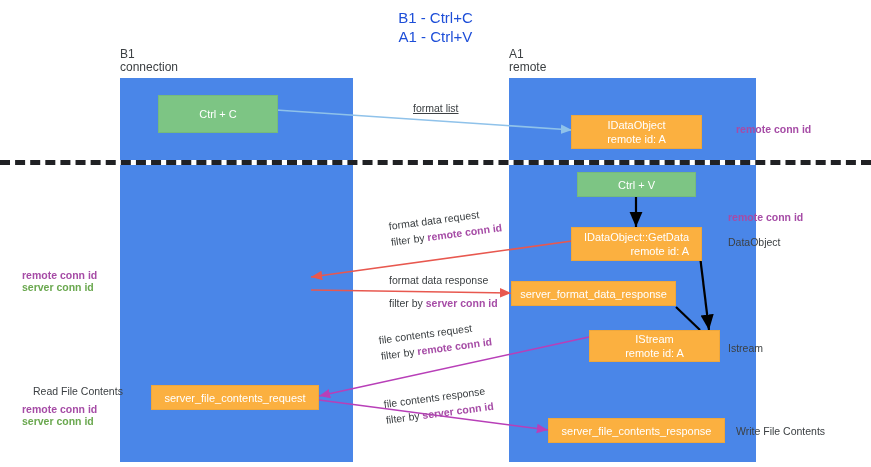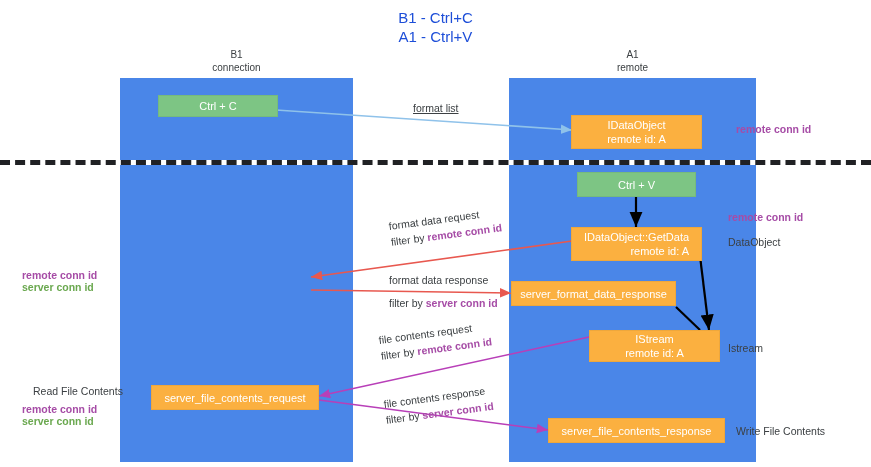--- a/index.html
+++ b/index.html
@@ -14,22 +14,22 @@
   
   .lane{position:absolute;background:#4a86e8;}
 
   
   .title{
     position:absolute;width:100%;text-align:center;
     font-size:15px;color:#1d4ed8;line-height:19px;
     white-space:pre-line;
   }
   .col-head{
-    position:absolute;text-align:center;
-    font-size:10px;color:#3c4043;line-height:13px;
+    position:absolute;text-align:left;
+    font-size:12px;color:#3c4043;line-height:13px;
     white-space:pre-line;
   }
 
   
   .node{
     position:absolute;box-sizing:border-box;
     display:flex;flex-direction:column;
     align-items:center;justify-content:center;
     color:#ffffff;font-size:11px;line-height:14px;
     text-align:center;white-space:pre-line;
@@ -100,21 +100,21 @@
 
     <path d="M700,256 L709,330" stroke="#000000" stroke-width="2.2" fill="none" marker-end="url(#ar-blk)"></path>
 
     <path d="M589,337 L319,396" stroke="#b83fb8" stroke-width="1.6" fill="none" marker-end="url(#ar-mag)"></path>
 
     <path d="M319,400 L548,430" stroke="#b83fb8" stroke-width="1.6" fill="none" marker-end="url(#ar-mag)"></path>
 
     <path d="M676,307 L700,330" stroke="#000000" stroke-width="2.2" fill="none"></path>
   </svg>
 
-  <div class="node green" style="left:158px;top:95px;width:120px;height:22px;">Ctrl + C</div>
+  <div class="node green" style="left:158px;top:95px;width:120px;height:38px;">Ctrl + C</div>
 
   <div class="node orange" style="left:571px;top:115px;width:131px;height:34px;">IDataObject
 remote id: A</div>
 
   <div class="node green" style="left:577px;top:172px;width:119px;height:25px;">Ctrl + V</div>
 
   <div class="node orange" style="left:571px;top:227px;width:131px;height:34px;text-align:right;">IDataObject::GetData
 remote id: A</div>
 
 

